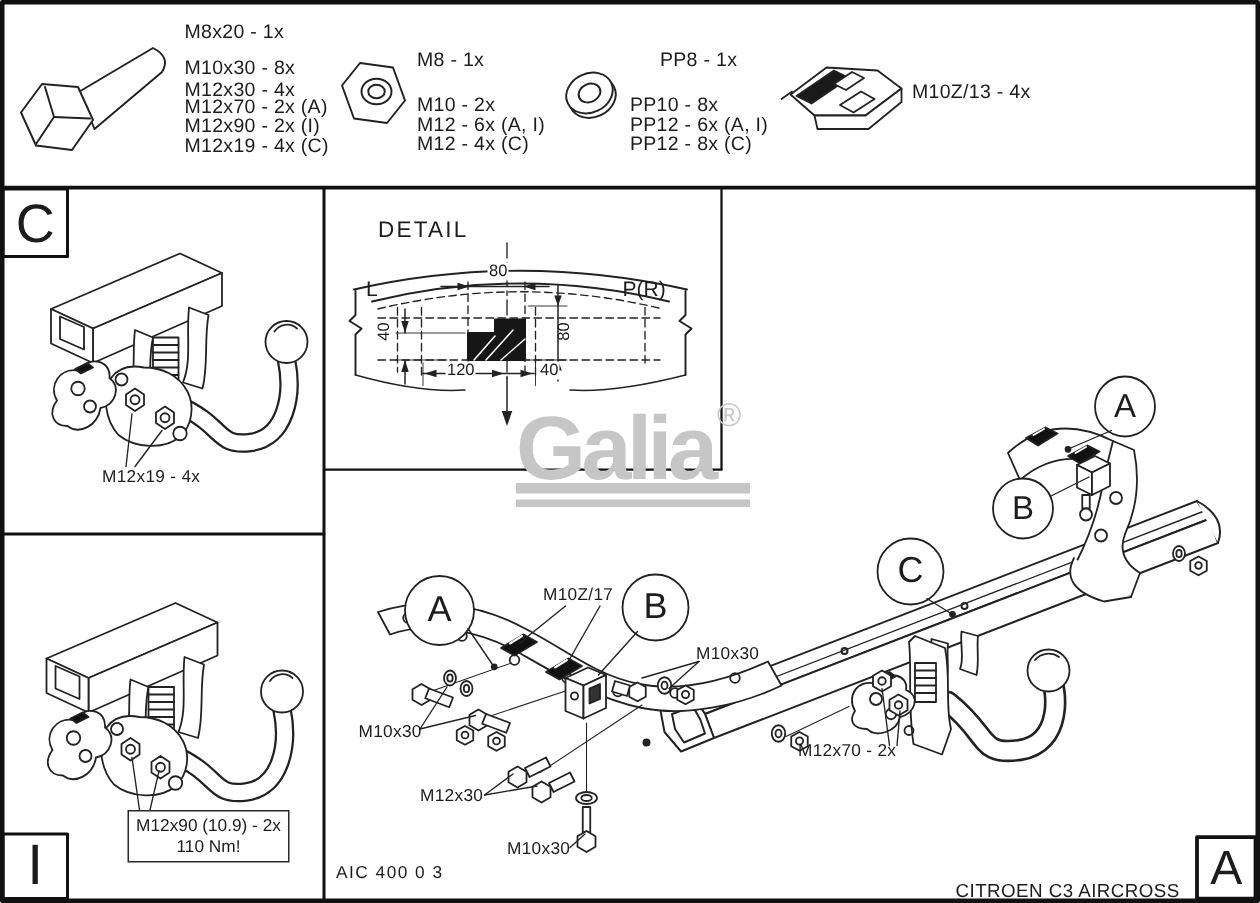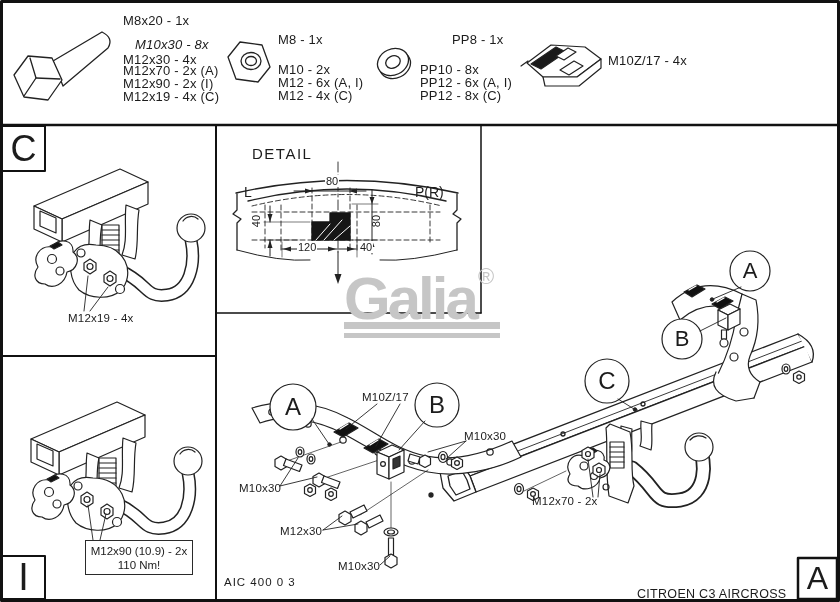--- a/index.html
+++ b/index.html
@@ -317,37 +317,37 @@
     </g>
   </g>
 </svg>
 
 <div class="logo-word">Galia</div>
 <div class="logo-reg">®</div>
 <div class="logo-bar" style="left:344px;top:322px;width:156px;height:7px;"></div>
 <div class="logo-bar" style="left:344px;top:333px;width:156px;height:5px;"></div>
 
 <div class="t pl" style="left:123px;top:14px;">M8x20 - 1x</div>
-<div class="t pl" style="left:135px;top:38px;font-style:italic;">M10x30 - 8x</div>
+<div class="t pl" style="left:123px;top:38px;">M10x30 - 8x</div>
 <div class="t pl" style="left:123px;top:53px;">M12x30 - 4x</div>
 <div class="t pl" style="left:123px;top:64px;">M12x70 - 2x (A)</div>
 <div class="t pl" style="left:123px;top:77px;">M12x90 - 2x (I)</div>
 <div class="t pl" style="left:123px;top:90px;">M12x19 - 4x (C)</div>
 
 <div class="t pl" style="left:278px;top:33px;">M8 - 1x</div>
 <div class="t pl" style="left:278px;top:63px;">M10 - 2x</div>
 <div class="t pl" style="left:278px;top:76px;">M12 - 6x (A, I)</div>
 <div class="t pl" style="left:278px;top:89px;">M12 - 4x (C)</div>
 
-<div class="t pl" style="left:416px;top:33px;padding-left:36px;">PP8 - 1x</div>
+<div class="t pl" style="left:404px;top:33px;padding-left:36px;">PP8 - 1x</div>
 <div class="t pl" style="left:420px;top:63px;">PP10 - 8x</div>
 <div class="t pl" style="left:420px;top:76px;">PP12 - 6x (A, I)</div>
 <div class="t pl" style="left:420px;top:89px;">PP12 - 8x (C)</div>
 
-<div class="t pl" style="left:608px;top:54px;">M10Z/17 - 4x</div>
+<div class="t pl" style="left:608px;top:54px;">M10Z/13 - 4x</div>
 
 <div class="letterbox" style="left:2px;top:126px;width:43px;height:45px;font-size:36px;">C</div>
 <div class="letterbox" style="left:2px;top:556px;width:43px;height:43px;font-size:38px;">I</div>
 <div class="letterbox" style="left:798px;top:558px;width:39px;height:41px;font-size:32px;">A</div>
 
 <div class="t lbl" style="left:68px;top:312px;text-align:center;">M12x19 - 4x</div>
 
 <div class="torquebox">
   <span>M12x90 (10.9) - 2x</span>
   <span>110 Nm!</span>

